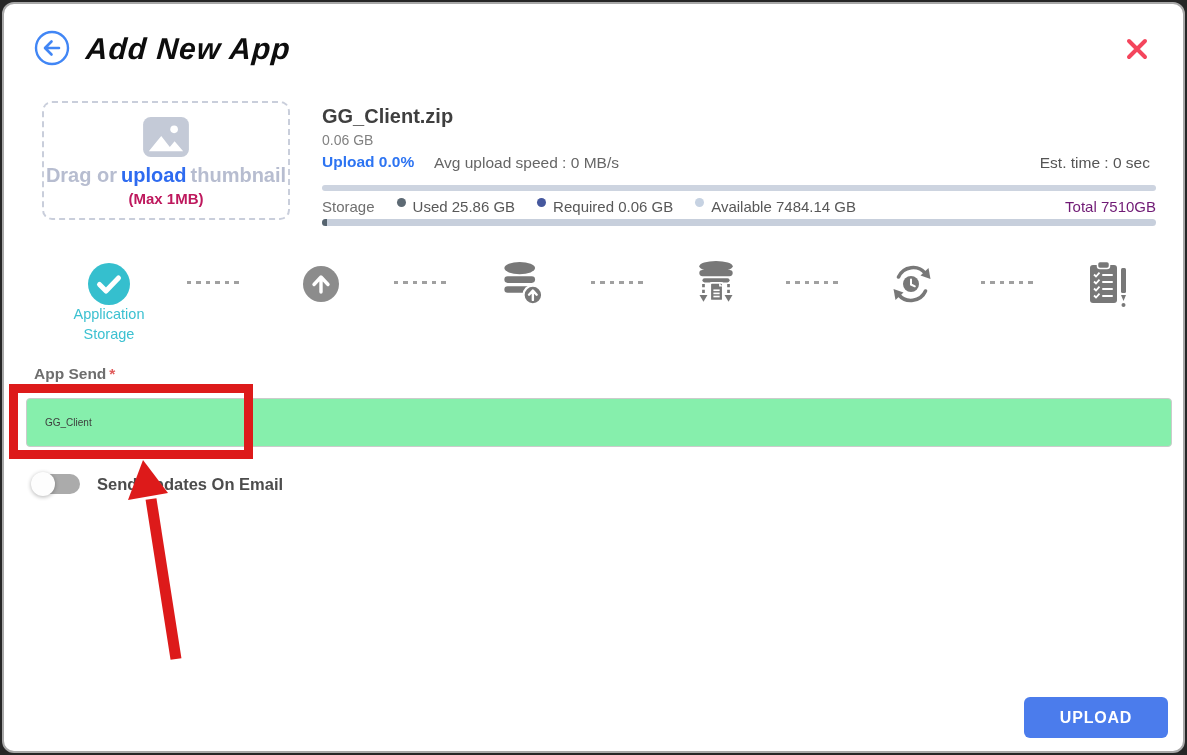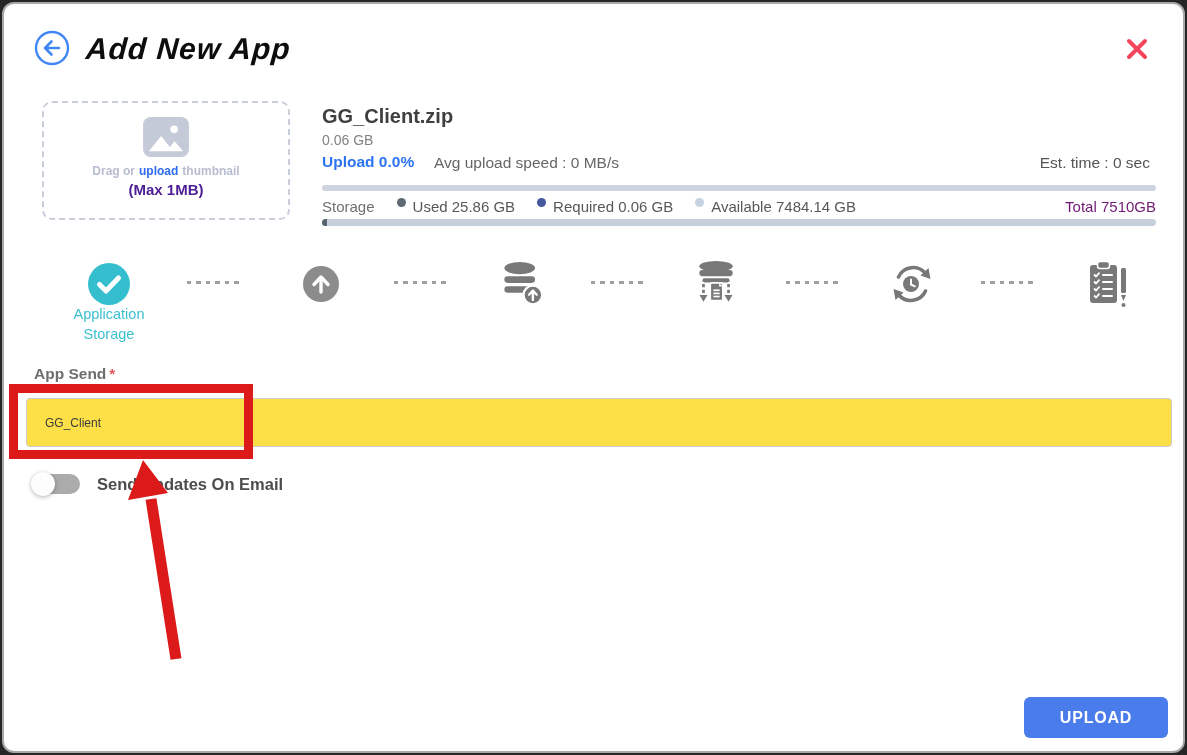--- a/index.html
+++ b/index.html
@@ -14,23 +14,23 @@
   
   .back-btn { left:30px; top:26px; width:36px; height:36px; cursor:pointer; }
   .page-title { left:82px; top:28px; font-size:30px; font-weight:800; font-style:italic;
     color:#0d0d0d; letter-spacing:1px; transform:skewX(-4deg); }
   .close-btn { left:1118px; top:30px; width:30px; height:30px; cursor:pointer; }
 
   
   .thumb-box { left:38px; top:97px; width:248px; height:119px;
     border:2px dashed #c9cedb; border-radius:10px; text-align:center; }
   .thumb-icon { margin-top:13px; }
-  .thumb-line1 { font-size:12px; color:#b7bdd0; font-weight:600; margin-top:2px; }
+  .thumb-line1 { font-size:20px; color:#b7bdd0; font-weight:600; margin-top:2px; }
   .thumb-line1 .lnk { color:#2e6bf0; font-weight:700; cursor:pointer; }
-  .thumb-line2 { font-size:15px; color:#4c1d95; font-weight:600; margin-top:3px; }
+  .thumb-line2 { font-size:15px; color:#be185d; font-weight:600; margin-top:3px; }
   .sp { display:inline-block; width:4px; }
 
   
   .file-name { left:318px; top:101px; font-size:20px; font-weight:700; color:#3f3f3f; }
   .file-size { left:318px; top:128px; font-size:14px; color:#828282; }
   .upload-pct { left:318px; top:149px; font-size:15.5px; font-weight:700; color:#2d74f2; }
   .avg-speed { left:430px; top:150px; font-size:15.5px; color:#666; }
   .est-time { top:150px; right:33px; font-size:15.5px; color:#555; }
   .upload-bar { left:318px; top:181px; width:834px; height:6px; border-radius:3px; background:#cdd4e0; }
   .upload-bar-fill { height:100%; width:0%; border-radius:3px; background:#2d74f2; }
@@ -51,22 +51,22 @@
   .step { top:255px; width:56px; height:50px; display:flex; align-items:center; justify-content:center; }
   .dash { top:277px; width:56px; height:3px;
     background:repeating-linear-gradient(to right,#a0a0a0 0 4.5px,transparent 4.5px 9.5px); }
   .step-label { left:45px; top:300px; width:120px; text-align:center;
     font-size:14.5px; color:#3cc1d1; line-height:1.4; }
 
   
   .field-label { left:30px; top:361px; font-size:15.5px; font-weight:700; color:#6e6e6e; }
   .req { color:#e05b5b; margin-left:3px; }
   .app-input { left:22px; top:394px; width:1146px; height:49px; border:1px solid #cbcbcb;
-    border-radius:4px; padding-left:18px; font-size:12px; color:#3d3d3d;
-    font-family:"Liberation Sans", sans-serif; outline:none; background:#fde047; }
+    border-radius:4px; padding-left:18px; font-size:10px; color:#3d3d3d;
+    font-family:"Liberation Sans", sans-serif; outline:none; background:#86efac; }
   .toggle-row { left:30px; top:470px; display:flex; align-items:center; cursor:pointer; }
   .toggle-track { position:relative; width:46px; height:20px; background:#ababab; border-radius:10px; }
   .toggle-knob { position:absolute; left:-3px; top:-2px; width:24px; height:24px;
     background:#fdfdfd; border-radius:50%; box-shadow:0 1px 4px rgba(0,0,0,.3); }
   .toggle-label { margin-left:17px; font-size:16.5px; font-weight:700; color:#4c4c4c; }
 
   
   .anno-rect { left:5px; top:380px; width:244px; height:75px; border:9px solid #dd1a1a; z-index:30; pointer-events:none; }
   .anno-arrow { left:0; top:0; width:1187px; height:755px; z-index:29; pointer-events:none; }
 

